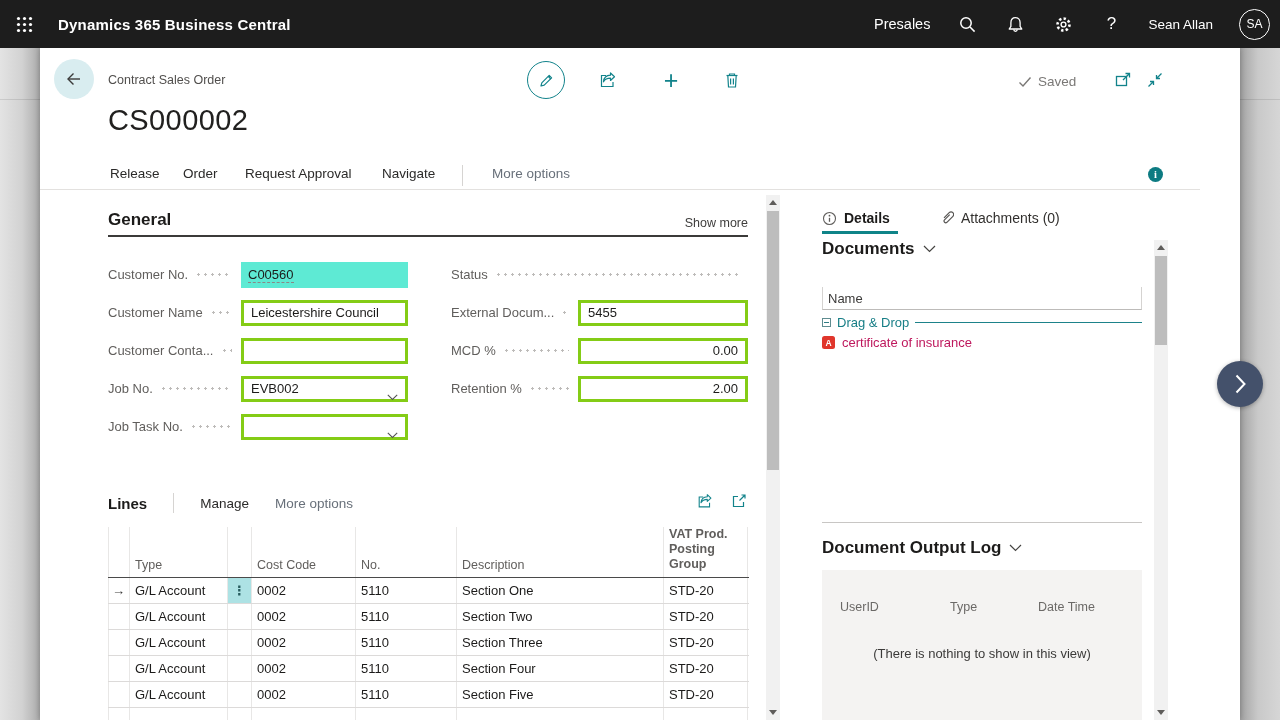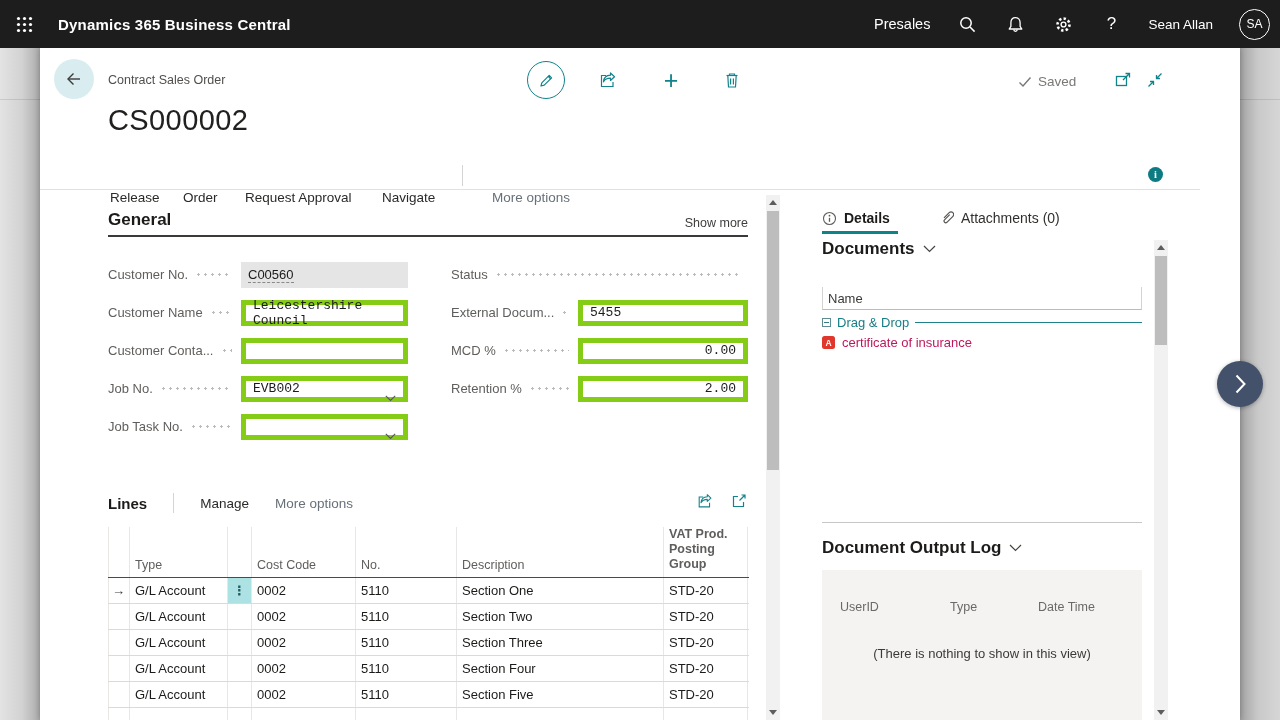--- a/index.html
+++ b/index.html
@@ -30,36 +30,36 @@
   .breadcrumb { left:68px; top:25px; font-size:12.5px; color:#514f4d; }
   .round-btn { width:38px; height:38px; border-radius:50%; border:1px solid #12838b; display:flex; align-items:center; justify-content:center; cursor:pointer; background:#fff; }
   .hdr-ic { width:22px; height:22px; display:flex; align-items:center; justify-content:center; cursor:pointer; }
   .plus-glyph { color:#12838b; font-size:25px; font-weight:400; line-height:22px; }
   .saved-wrap { left:978px; top:26px; display:flex; align-items:center; gap:6px; }
   .saved-label { font-size:13.5px; color:#7a7876; }
   .page-title { left:68px; top:56px; font-size:29px; font-weight:300; color:#21201f; letter-spacing:.4px; }
 
   
   #actionbar { left:0; top:115px; width:1160px; height:27px; border-bottom:1px solid #e3e1df; }
-  .act { position:absolute; top:3px; font-size:13.5px; color:#2b2a29; cursor:pointer;margin-top:24px; }
+  .act { position:absolute; top:3px; font-size:13.5px; color:#2b2a29; cursor:pointer; }
   .act.gray { color:#68707a; }
   .act-divider { position:absolute; left:422px; top:2px; width:1px; height:21px; background:#d6d4d2; }
   .info-badge { position:absolute; left:1108px; top:4px; width:15px; height:15px; border-radius:50%; background:#0d7b82; color:#fff; font-size:10.5px; font-weight:700; font-family:"Liberation Serif",serif; display:flex; align-items:center; justify-content:center; cursor:pointer; }
 
   
   .sec-head { left:68px; top:158px; width:640px; height:31px; border-bottom:2px solid #3b3a39; display:flex; align-items:flex-end; padding-bottom:5px; }
   .sec-title { font-size:17px; font-weight:700; color:#1c1b1a; }
   .show-more { margin-left:auto; font-size:12.5px; color:#3f3e3d; cursor:pointer; }
 
   .field-row { display:flex; align-items:center; height:27px; }
   .f-label { font-size:13px; color:#605e5c; white-space:nowrap; flex:none; }
   .leader { flex:1; height:3px; margin:0 9px 0 7px; align-self:center; background-image:radial-gradient(circle,#bdbbb9 1px,transparent 1.2px); background-size:7px 3px; background-repeat:repeat-x; background-position:0 50%; }
   .f-box { flex:none; height:26px; font-size:13px; color:#1c1b1a; display:flex; align-items:center; padding:0 7px; position:relative; }
-  .f-box.disabled { background:#e5e5e5; }
-  .f-box.editable { border:5px solid #84cc16; background:#fff; cursor:text;font-family:Liberation Mono, monospace; }
+  .f-box.disabled { background:#5eead4; }
+  .f-box.editable { border:3px solid #84cc16; background:#fff; cursor:text; }
   .f-box.num { justify-content:flex-end; }
   .f-box .dd-chev { position:absolute; right:7px; top:10px; }
   .link-val { border-bottom:1px dashed #8a8886; cursor:pointer; }
 
   
   .lines-head { left:68px; top:442px; width:640px; height:26px; display:flex; align-items:center; }
   .lines-title { font-size:15px; font-weight:700; color:#1c1b1a; }
   .v-div { width:1px; height:20px; background:#d6d4d2; margin:0 0 0 26px; }
   .lines-menu-item { font-size:13.5px; color:#2b2a29; margin-left:26px; cursor:pointer; }
   .lines-menu-item.gray { color:#68707a; }

